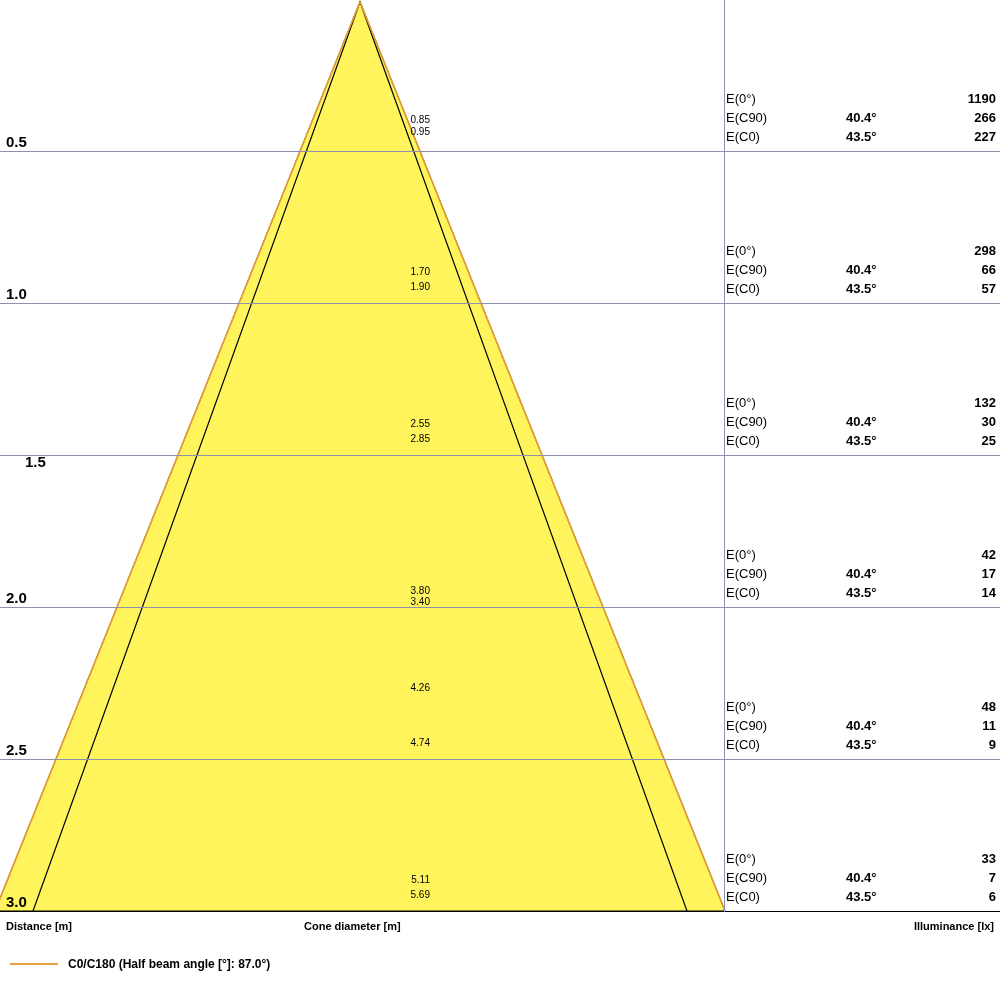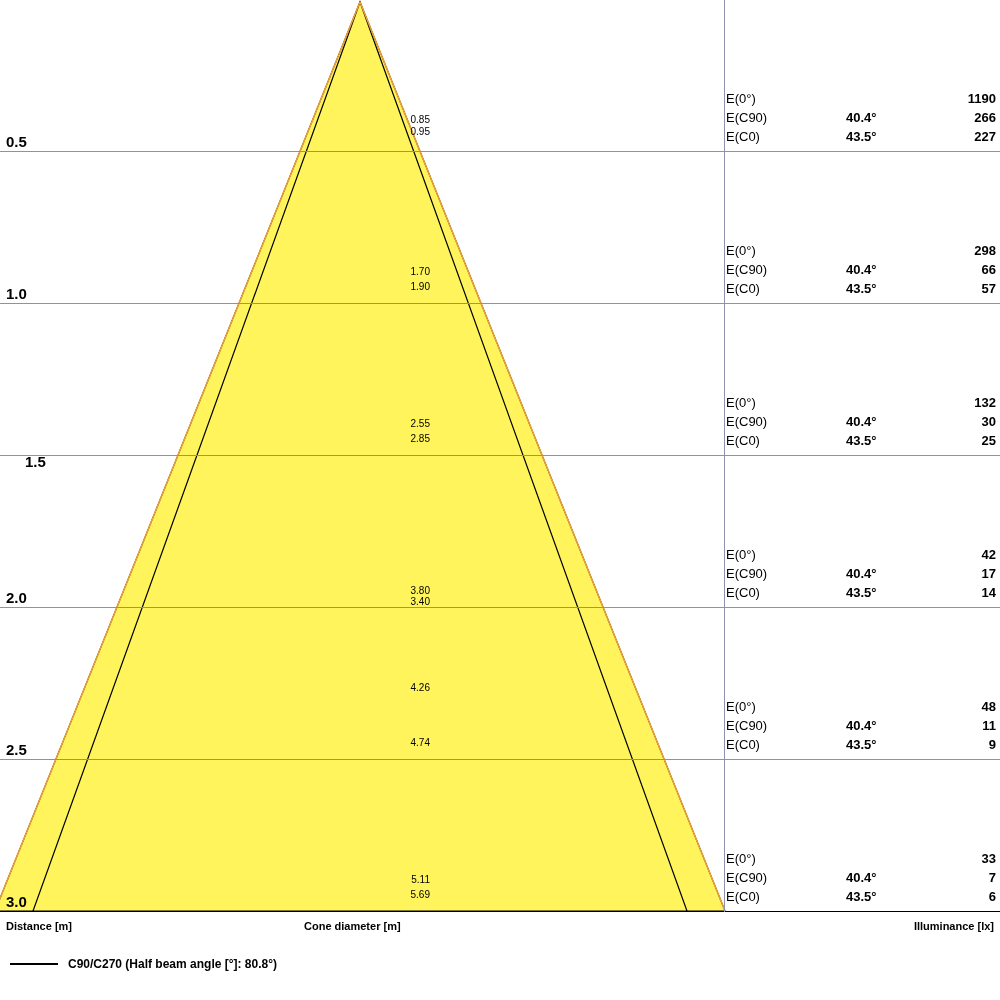--- a/index.html
+++ b/index.html
@@ -291,18 +291,18 @@
     </div>
 
   </div>
 
   <div class="axis-caption" id="caption-distance">Distance [m]</div>
   <div class="axis-caption" id="caption-cone">Cone diameter [m]</div>
   <div class="axis-caption" id="caption-illum">Illuminance [lx]</div>
 
   <div class="legend">
     <div class="legend-item">
-      <span class="legend-swatch" style="background:#000000;"></span>
-      <span class="legend-text">C90/C270 (Half beam angle [°]: 80.8°)</span>
+      <span class="legend-swatch" style="background:#e8a33d;"></span>
+      <span class="legend-text">C0/C180 (Half beam angle [°]: 87.0°)</span>
     </div>
   </div>
 
 </div>
 
 </body></html>

